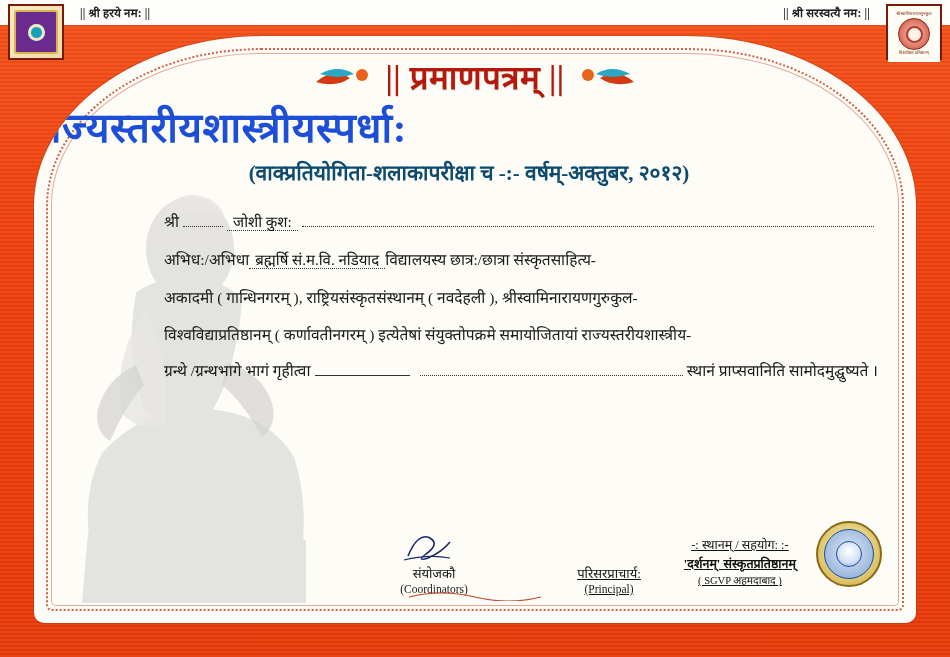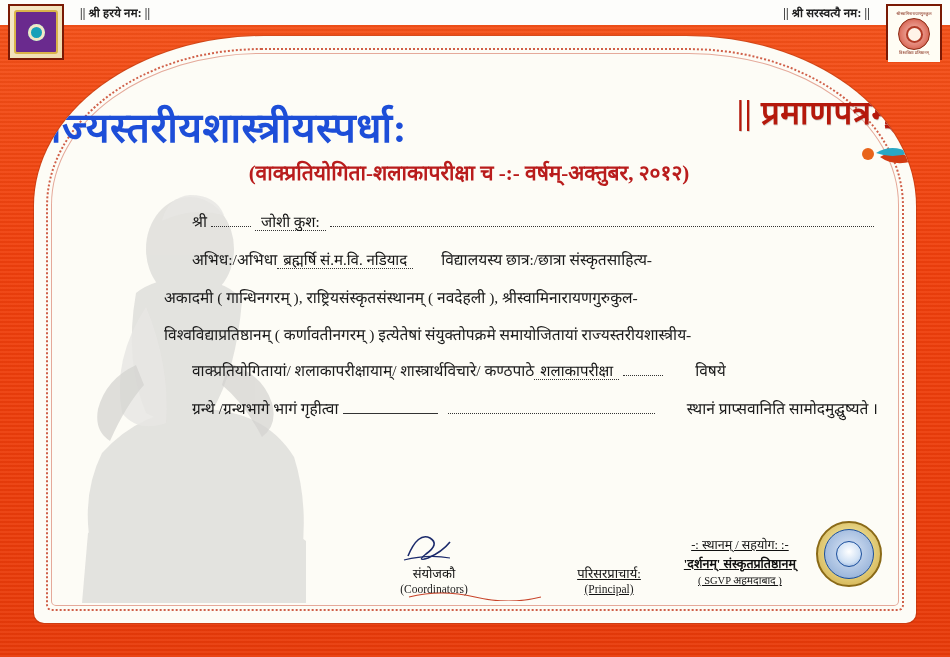--- a/index.html
+++ b/index.html
@@ -162,24 +162,23 @@
     position: absolute;
     inset: 0;
     padding: 0 40px;
     box-sizing: border-box;
   }
   .title-row {
     position: absolute;
     top: 18px;
     left: 0; right: 0;
     display: flex;
-    align-items: flex-end;
+    align-items: center;
     justify-content: center;
     gap: 9px;
-    flex-direction: column;
   }
   .title-main {
     font-size: 33px;
     font-weight: bold;
     color: #b5190c;
     letter-spacing: 0.5px;
     text-shadow: 0.5px 0.5px 0 rgba(0,0,0,0.15);
   }
   .swoosh {
     width: 62px; height: 26px;
@@ -196,38 +195,38 @@
     color: #1d4ed8;
     letter-spacing: 0.5px;
   }
   .subtitle2 {
     position: absolute;
     top: 122px;
     left: 0; right: 12px;
     text-align: center;
     font-size: 21px;
     font-weight: bold;
-    color: #b91c1c;
+    color: #0c4a6e;
   }
   .body-block {
     position: absolute;
     top: 178px;
     left: 130px;
     right: 38px;
     color: #1a1a1a;
     font-size: 15.5px;
     line-height: 1.0;
   }
   .line {
     display: flex;
     align-items: baseline;
     margin-bottom: 21px;
     white-space: nowrap;
   }
-  .line .seg { flex: 0 0 auto; margin-left: 28px; }
+  .line .seg { flex: 0 0 auto; }
   .dots {
     flex: 1 1 auto;
     border-bottom: 1.5px dotted #333;
     margin: 0 4px;
     height: 12px;
   }
   .dots.short { flex: 0 0 40px; }
   .fill-hand {
     font-family: Liberation Serif, serif;
     color: #111;
@@ -414,26 +413,20 @@
         </div>
 
         <div class="justified">
           <span>अकादमी ( गान्धिनगरम् ),  राष्ट्रियसंस्कृतसंस्थानम् ( नवदेहली ),  श्रीस्वामिनारायणगुरुकुल-</span>
         </div>
 
         <div class="justified">
           <span>विश्वविद्याप्रतिष्ठानम् ( कर्णावतीनगरम् )  इत्येतेषां  संयुक्तोपक्रमे  समायोजितायां  राज्यस्तरीयशास्त्रीय-</span>
         </div>
 
-        <div class="line">
-          <span class="seg">वाक्प्रतियोगितायां/ शलाकापरीक्षायाम्/ शास्त्रार्थविचारे/ कण्ठपाठे</span>
-          <span class="fill-hand">शलाकापरीक्षा</span>
-          <span class="dots short"></span>
-          <span class="seg">विषये</span>
-        </div>
 
         <div class="line">
           <span class="seg">ग्रन्थे /ग्रन्थभागे भागं गृहीत्वा</span>
           <span class="line-solid"></span>
           <span class="dots"></span>
           <span class="seg">स्थानं प्राप्सवानिति सामोदमुद्घुष्यते ।</span>
         </div>
 
       </div>
 

